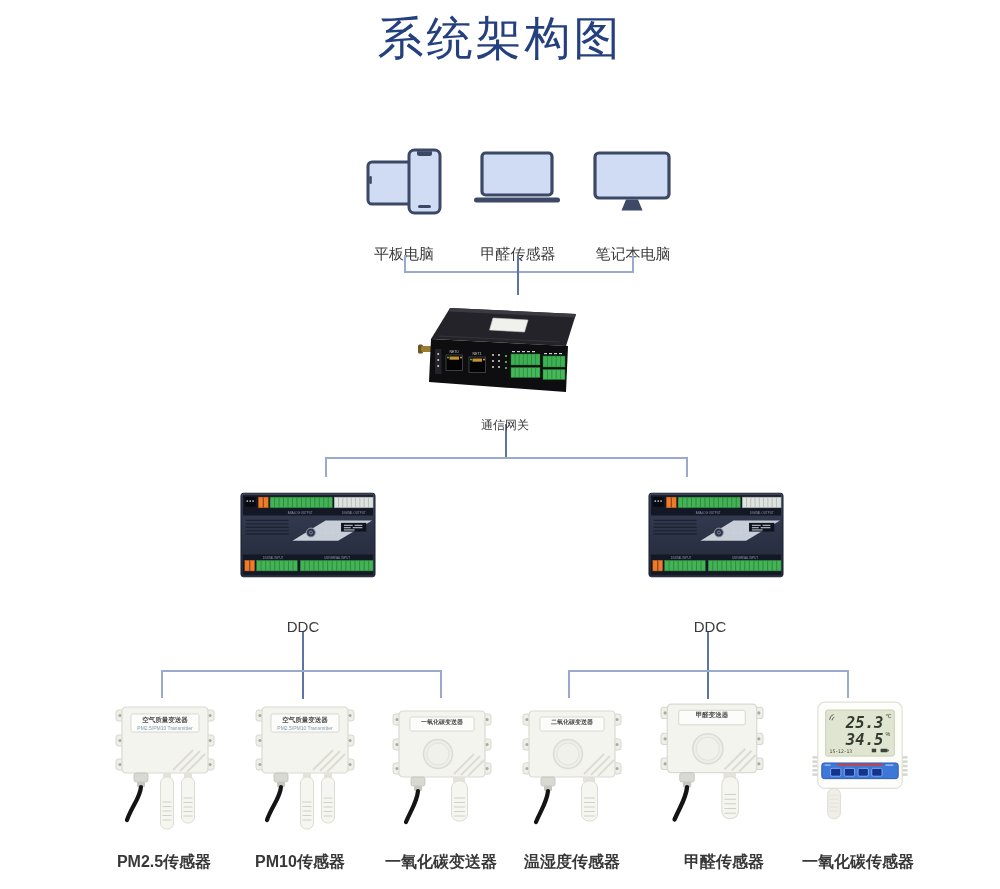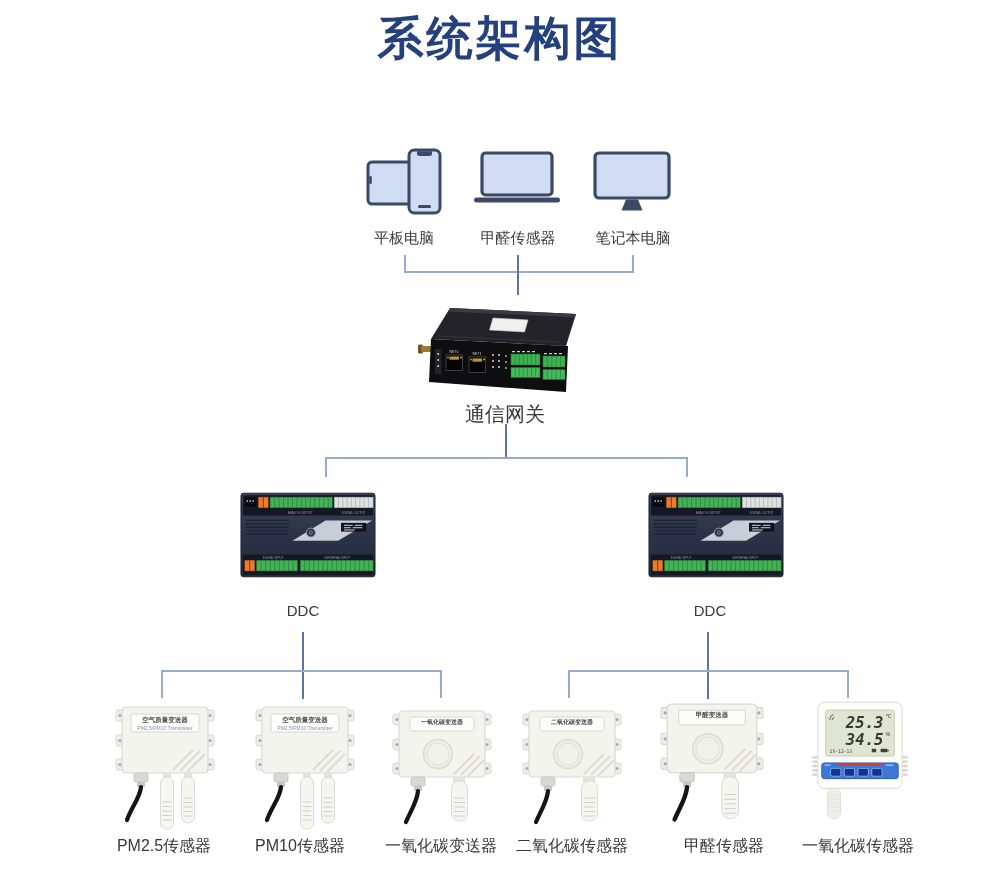--- a/index.html
+++ b/index.html
@@ -4,31 +4,31 @@
 <style>
   * { margin:0; padding:0; box-sizing:border-box; }
   html,body { background:#ffffff; }
   body {
     width:1000px; height:889px; position:relative; overflow:hidden;
     font-family:"Liberation Sans","DejaVu Sans",sans-serif;
   }
   .abs { position:absolute; }
   .title {
     position:absolute; left:0; top:8px; width:1000px; text-align:center;
-    font-size:46px; font-weight:700; letter-spacing:3px; color:#24407e;
+    font-size:46px; font-weight:400; letter-spacing:3px; color:#24407e;
   }
   .vline { position:absolute; width:1.5px; background:#9aa9ce; }
   .hline { position:absolute; height:1.5px; background:#9aa9ce; }
   .stem  { background:#5d74a6; }
   .node-label {
     position:absolute; transform:translateX(-50%); white-space:nowrap;
-    font-size:15px; color:#3a3a3a;
-  }
-  .gateway-label { font-size:20px; }
-  .sensor-label  { font-size:16px; color:#383838; }
+    font-size:15px; color:#3a3a3a;margin-top:16px;
+  }
+  .gateway-label { font-size:12px; }
+  .sensor-label  { font-size:16px; color:#383838;font-weight:bold; }
   .plate-text {
     position:absolute; text-align:center; color:#4d4d4d;
     font-weight:bold; line-height:1;
   }
   .plate-sub {
     position:absolute; text-align:center; color:#7f9aae;
     font-size:5px; font-weight:normal; line-height:1;
   }
 </style>
 </head>
@@ -356,15 +356,15 @@
 <div class="plate-sub" style="left:131px;top:726px;width:68px">PM2.5/PM10 Transmitter</div>
 <div class="plate-text" style="left:271px;top:717px;width:68px;font-size:6.5px">空气质量变送器</div>
 <div class="plate-sub" style="left:271px;top:726px;width:68px">PM2.5/PM10 Transmitter</div>
 <div class="plate-text" style="left:410px;top:719px;width:64px;font-size:6px">一氧化碳变送器</div>
 <div class="plate-text" style="left:540px;top:719px;width:64px;font-size:6px">二氧化碳变送器</div>
 <div class="plate-text" style="left:679px;top:712px;width:66px;font-size:6.5px">甲醛变送器</div>
 
 <div class="node-label sensor-label" style="left:164px;top:836px">PM2.5传感器</div>
 <div class="node-label sensor-label" style="left:300px;top:836px">PM10传感器</div>
 <div class="node-label sensor-label" style="left:441px;top:836px">一氧化碳变送器</div>
-<div class="node-label sensor-label" style="left:572px;top:836px">二氧化碳传感器</div>
+<div class="node-label sensor-label" style="left:572px;top:836px">温湿度传感器</div>
 <div class="node-label sensor-label" style="left:724px;top:836px">甲醛传感器</div>
 <div class="node-label sensor-label" style="left:858px;top:836px">一氧化碳传感器</div>
 
 </body></html>

